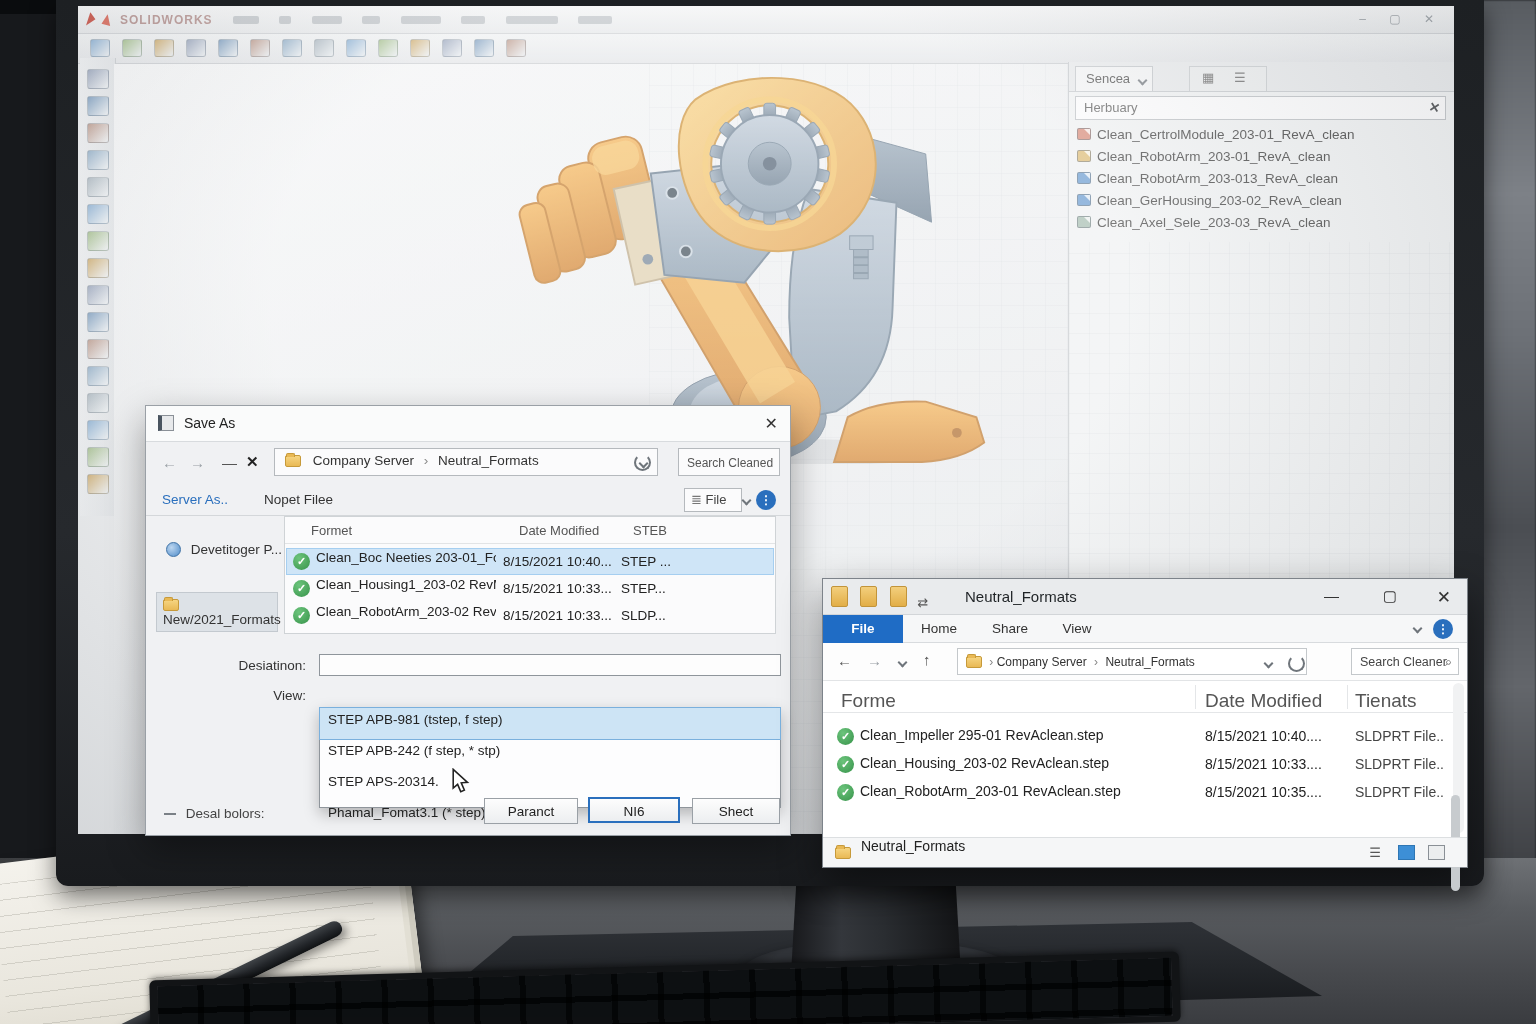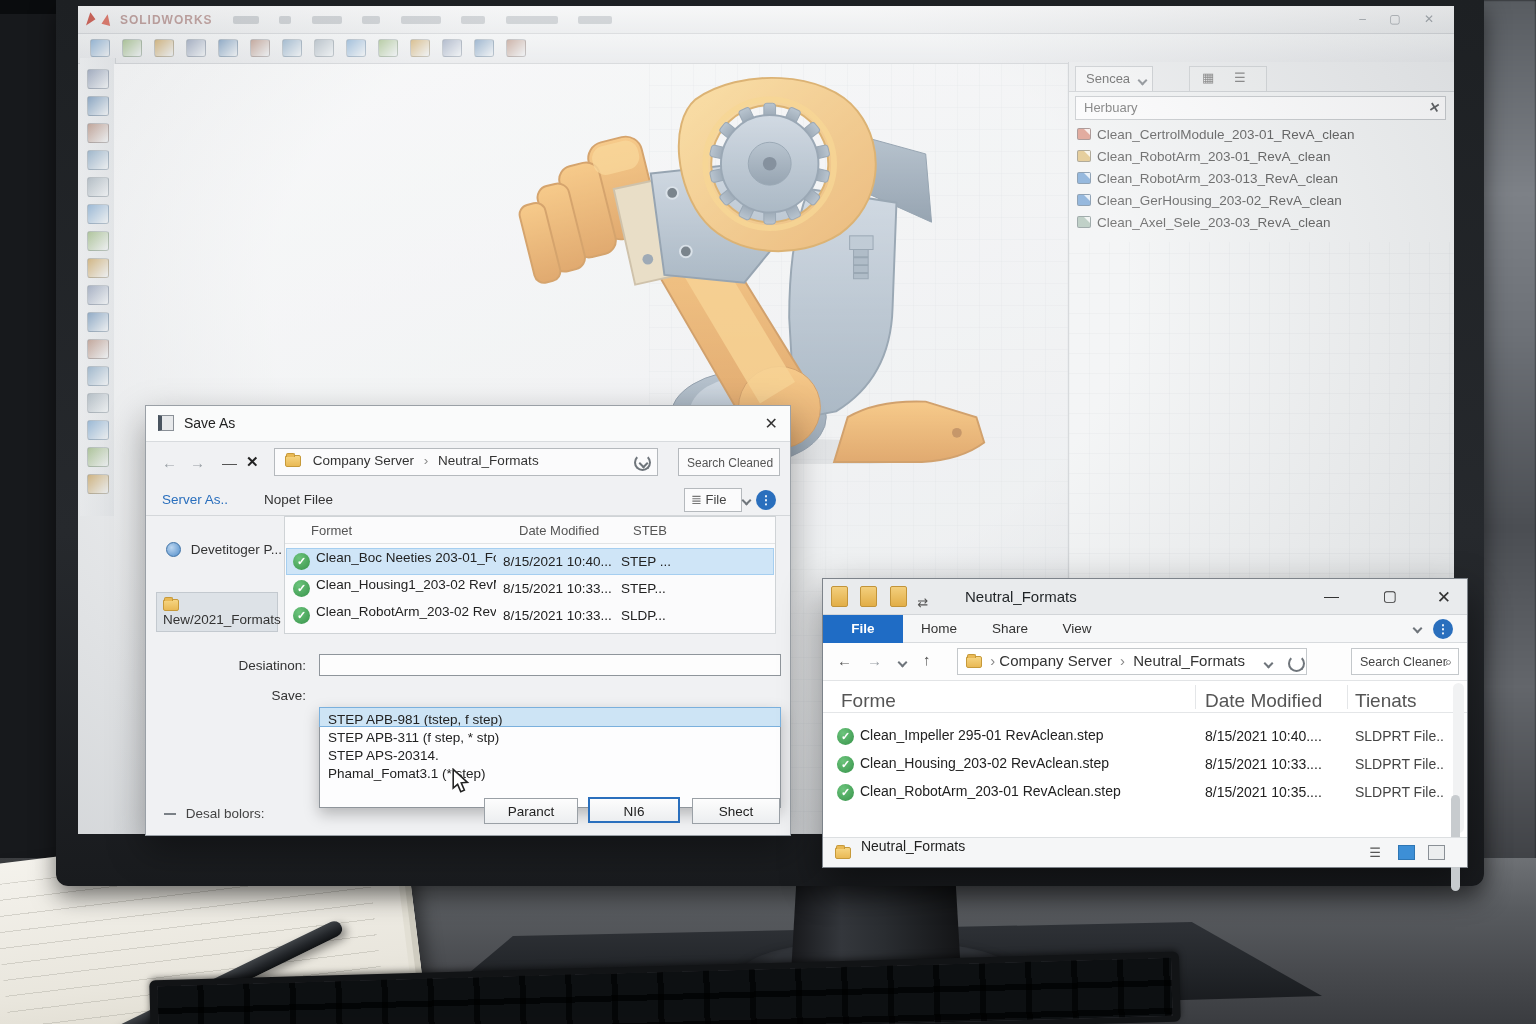--- a/index.html
+++ b/index.html
@@ -124,40 +124,40 @@
   .dlg-list{position:absolute;left:138px;top:110px;width:492px;height:118px;background:#fbfbfc;border:1px solid #cfd3d6;}
   .col-hdr{font-size:13px;color:#555;margin-left:16px;}
   .dlg-row{position:absolute;left:2px;width:486px;height:25px;font-size:13.5px;color:#222;white-space:nowrap;}
   .dlg-row.sel{background:#cfe5f7;outline:1px solid #a5cef0;}
   .check{display:inline-block;width:17px;height:17px;border-radius:50%;background:radial-gradient(circle at 35% 30%,#6cc47c,#37934a);color:#fff;font-size:11px;font-weight:bold;text-align:center;line-height:17px;vertical-align:-4px;margin:0 6px 0 6px;}
   .field-label{font-size:13.5px;color:#333;text-align:right;}
   .input{background:#fdfdfd;border:1px solid #8f959b;}
   .combo{position:absolute;left:173px;top:276px;width:462px;height:24px;background:#fdfdfd;border:1px solid #8f959b;font-size:13.5px;color:#222;padding:4px 0 0 8px;}
   .combo .chev{position:absolute;right:8px;top:8px;}
   .ddlist{position:absolute;left:173px;top:301px;width:462px;height:101px;background:#fdfdfe;border:1px solid #8f959b;box-shadow:0 6px 14px rgba(0,0,0,.25);}
-  .dd-opt{height:18px;font-size:13.5px;color:#222;padding:4px 0 6px 8px;white-space:nowrap;}
+  .dd-opt{height:31px;font-size:13.5px;color:#222;padding:4px 0 6px 8px;white-space:nowrap;}
   .dd-opt.sel{background:#cde4f5;outline:1px solid #7ab0dd;}
   .btn{position:absolute;height:26px;background:linear-gradient(180deg,#fdfdfd,#eceef0);border:1px solid #9aa0a6;font-size:13.5px;color:#222;text-align:center;padding-top:5px;}
   .btn.default{border:2px solid #2a6fbd;}
   .arrow-label{position:absolute;left:18px;top:400px;font-size:13.5px;color:#444;}
   .arrow-label::before{content:"";display:inline-block;width:12px;height:2px;background:#7a8086;margin:0 6px 3px 0;}
   .cursor{position:absolute;z-index:30;}
 
   
   .explorer{left:822px;top:578px;width:646px;height:290px;background:#fff;border:1px solid #7d838a;
     box-shadow:0 16px 38px rgba(0,0,0,.45);}
   .ex-title{position:absolute;left:0;top:0;width:100%;height:36px;background:#e9ebed;border-bottom:1px solid #d2d5d8;}
   .qat-folder{display:inline-block;width:17px;height:21px;background:linear-gradient(180deg,#f3cf7d,#e2ae47);border:1px solid #c2943a;border-radius:2px;margin:7px 0 0 8px;}
   .ex-title .t{position:absolute;left:142px;top:9px;font-size:15px;color:#1f2326;}
   .ex-ctrl{position:absolute;top:8px;font-size:15px;color:#333;}
   .ex-ribbon{position:absolute;left:0;top:36px;width:100%;height:28px;background:#f6f7f8;border-bottom:1px solid #d8dbde;}
   .ex-tab{position:absolute;top:0;height:28px;font-size:13.5px;color:#333;text-align:center;padding-top:6px;}
   .ex-tab.file{background:#1f6cc5;color:#fff;font-weight:bold;}
   .ex-nav{position:absolute;left:0;top:64px;width:100%;height:38px;background:#fdfdfd;border-bottom:1px solid #e2e4e6;}
-  .ex-crumb{position:absolute;left:134px;top:5px;width:350px;height:27px;background:#fff;border:1px solid #c4c8cb;font-size:15px;color:#333;}
+  .ex-crumb{position:absolute;left:134px;top:5px;width:350px;height:27px;background:#fff;border:1px solid #c4c8cb;font-size:12px;color:#333;}
   .ex-search{position:absolute;right:8px;top:5px;width:108px;height:27px;background:#fff;border:1px solid #c4c8cb;font-size:12.5px;color:#444;padding:6px 0 0 8px;}
   .ex-hdr{position:absolute;left:0;top:102px;width:100%;height:32px;font-size:19px;color:#555;border-bottom:1px solid #e4e6e8;}
   .ex-row{position:absolute;left:8px;width:612px;height:28px;font-size:14px;color:#222;white-space:nowrap;}
   .ex-scroll{position:absolute;right:3px;top:104px;width:11px;height:150px;background:#f1f2f3;border-radius:6px;}
   .ex-thumb{position:absolute;right:4px;top:112px;width:9px;height:96px;background:#c7cbce;border-radius:5px;}
   .ex-status{position:absolute;left:0;bottom:0;width:100%;height:30px;background:#f5f6f7;border-top:1px solid #dcdfe1;font-size:14px;color:#222;}
   .view-ico{position:absolute;top:7px;width:17px;height:15px;border:1px solid #8a9096;}
   .view-ico.blue{background:#3d8fd6;border-color:#2e76b4;}
   .listglyph{position:absolute;top:7px;font-size:13px;color:#555;}
 </style>
@@ -410,24 +410,24 @@
       <div class="dlg-row" style="top:86px">
         <span class="check">✓</span><span style="display:inline-block;width:180px;overflow:hidden;vertical-align:-4px">Clean_RobotArm_203-02 RevAclean.step</span>
         <span style="position:absolute;left:216px;top:5px">8/15/2021 10:33...</span>
         <span style="position:absolute;left:334px;top:5px">SLDP...</span>
       </div>
     </div>
 
     <div class="field-label" style="position:absolute;left:60px;top:252px;width:100px">Desiatinon:</div>
     <div class="input" style="position:absolute;left:173px;top:248px;width:462px;height:22px"></div>
 
-    <div class="field-label" style="position:absolute;left:100px;top:282px;width:60px">Save:</div>
+    <div class="field-label" style="position:absolute;left:100px;top:282px;width:60px">View:</div>
     <div class="ddlist">
       <div class="dd-opt sel">STEP APB-981 (tstep, f step)</div>
-      <div class="dd-opt">STEP APB-311 (f step, * stp)</div>
+      <div class="dd-opt">STEP APB-242 (f step, * stp)</div>
       <div class="dd-opt">STEP APS-20314.</div>
       <div class="dd-opt">Phamal_Fomat3.1 (* step)</div>
     </div>
     <svg class="cursor" style="left:305px;top:362px;width:20px;height:26px" viewBox="0 0 14 20">
       <polygon points="1,1 12,11 7.2,11.4 9.6,17 6.8,18.2 4.4,12.6 1,15.4" fill="#fff" stroke="#222" stroke-width="1.2"></polygon>
     </svg>
 
     <div class="arrow-label">
       <span>Desal bolors:</span>
     </div>

